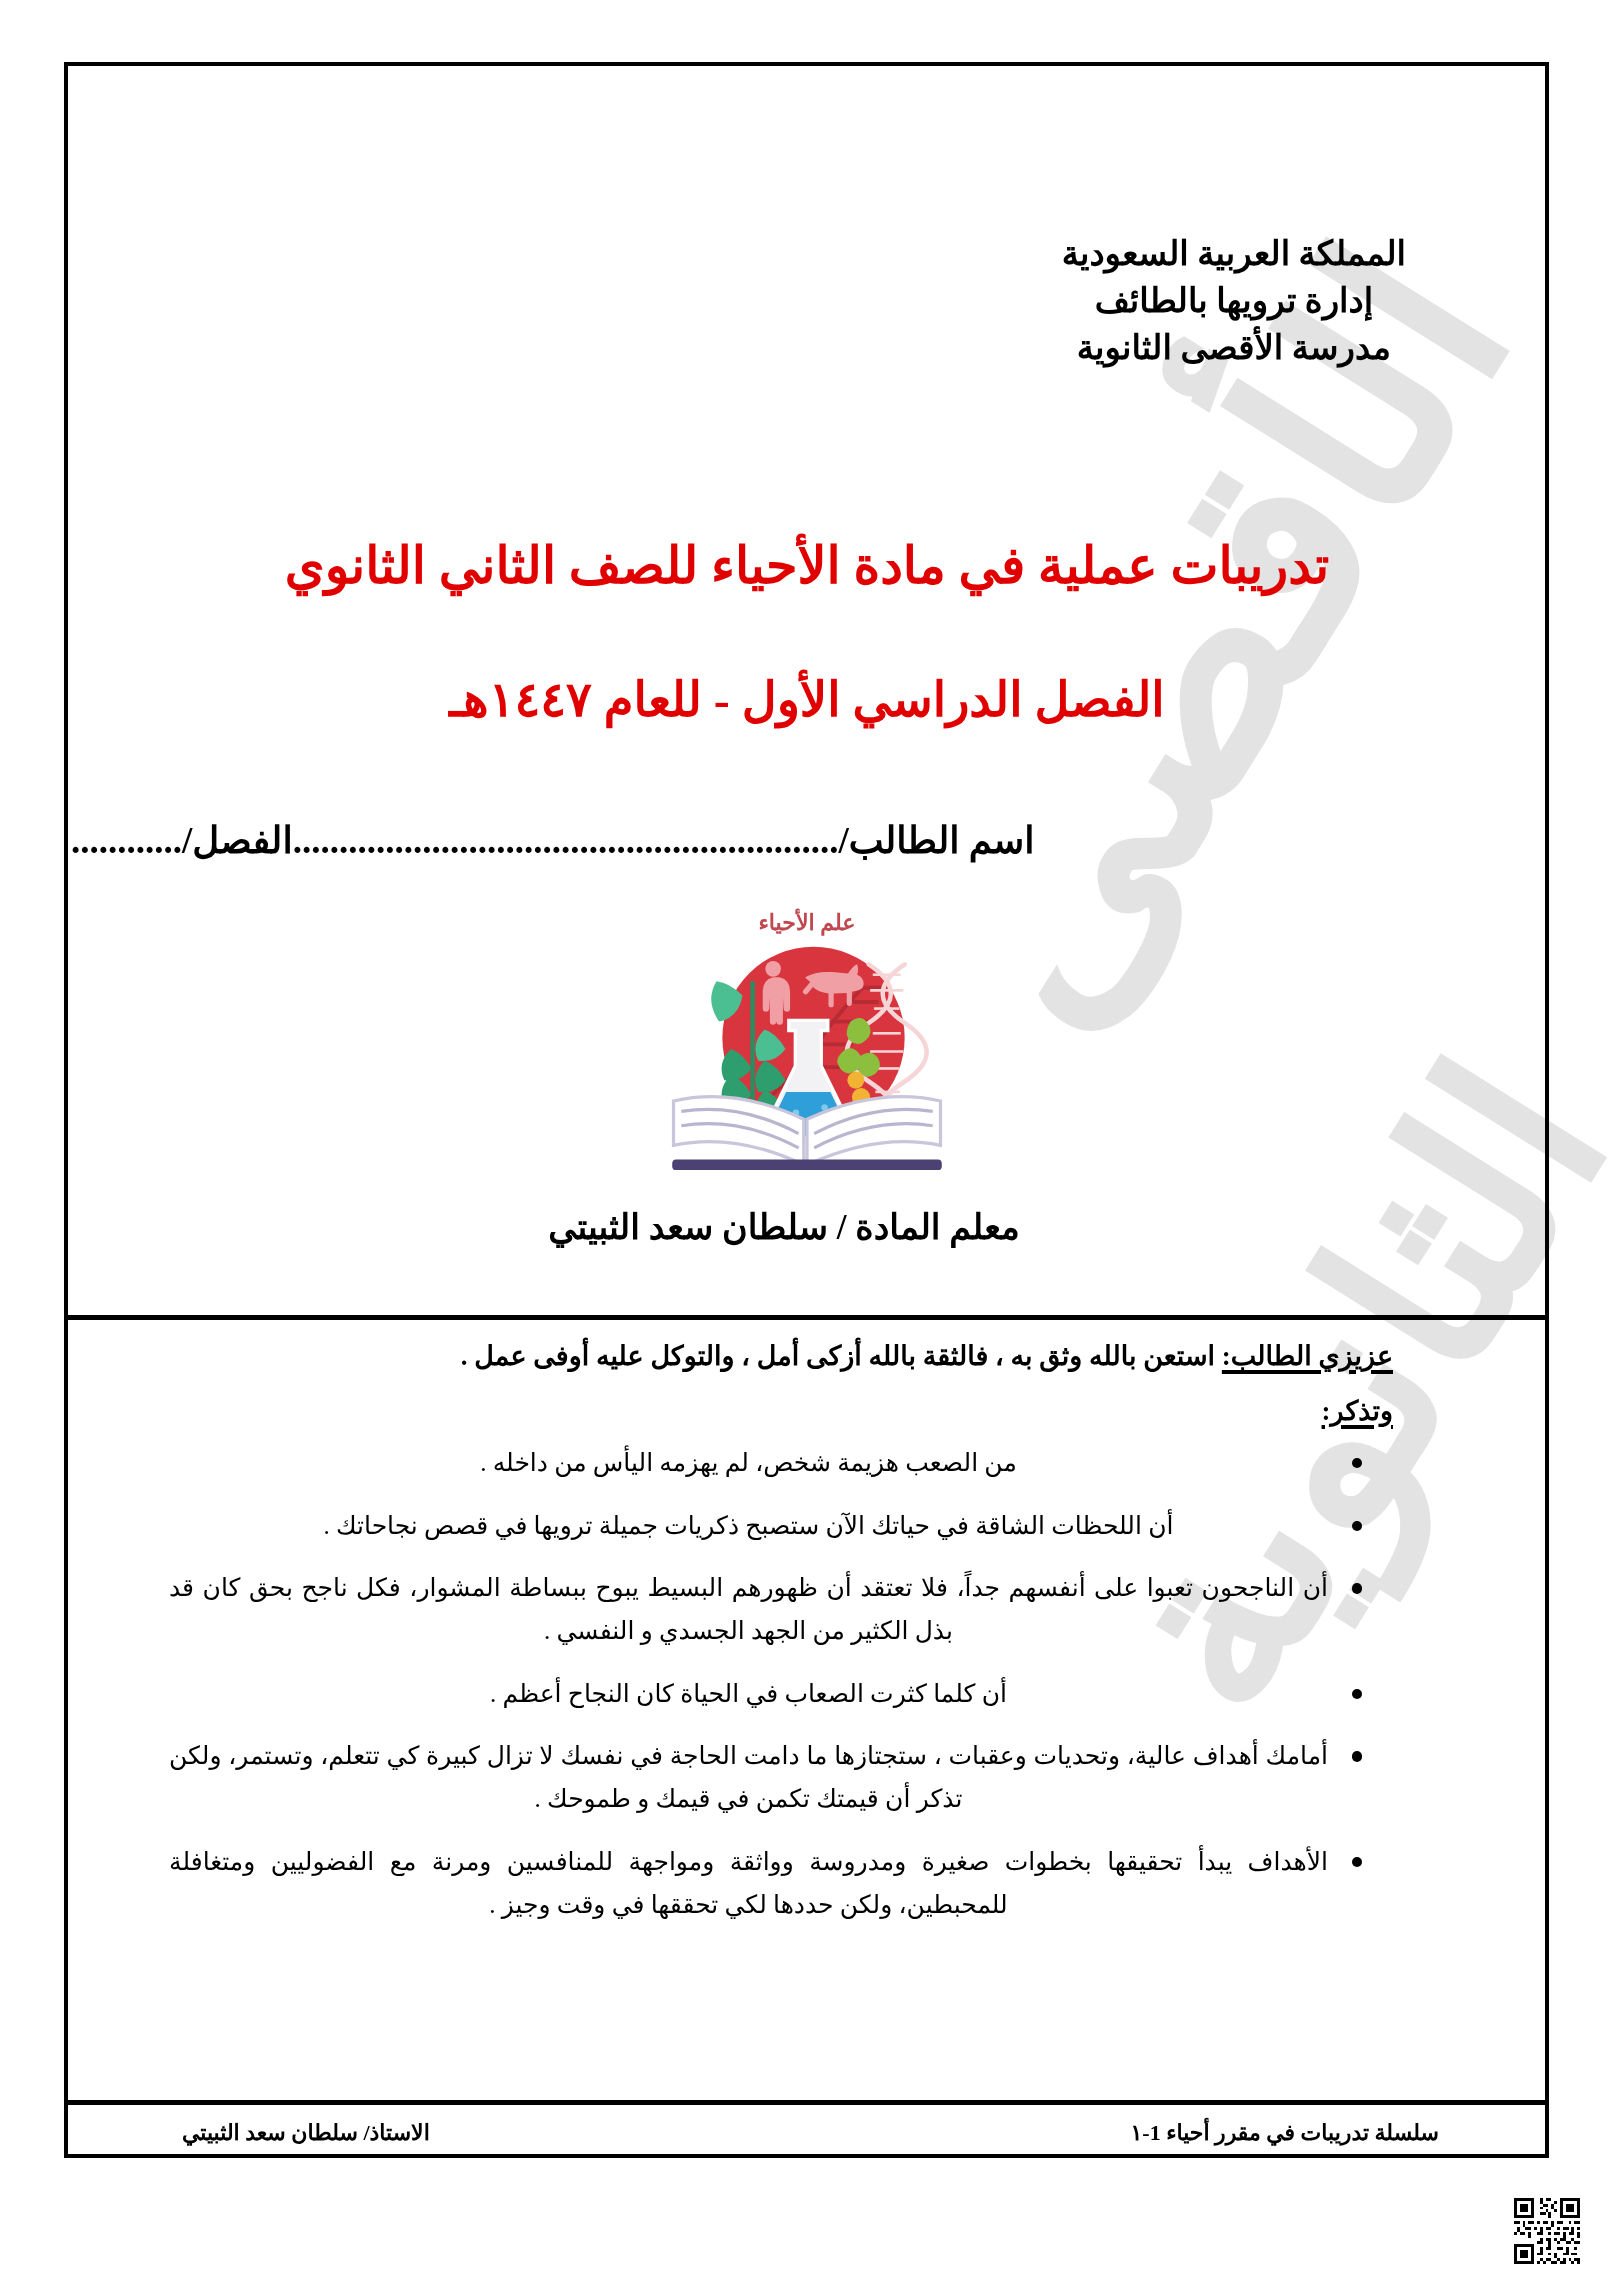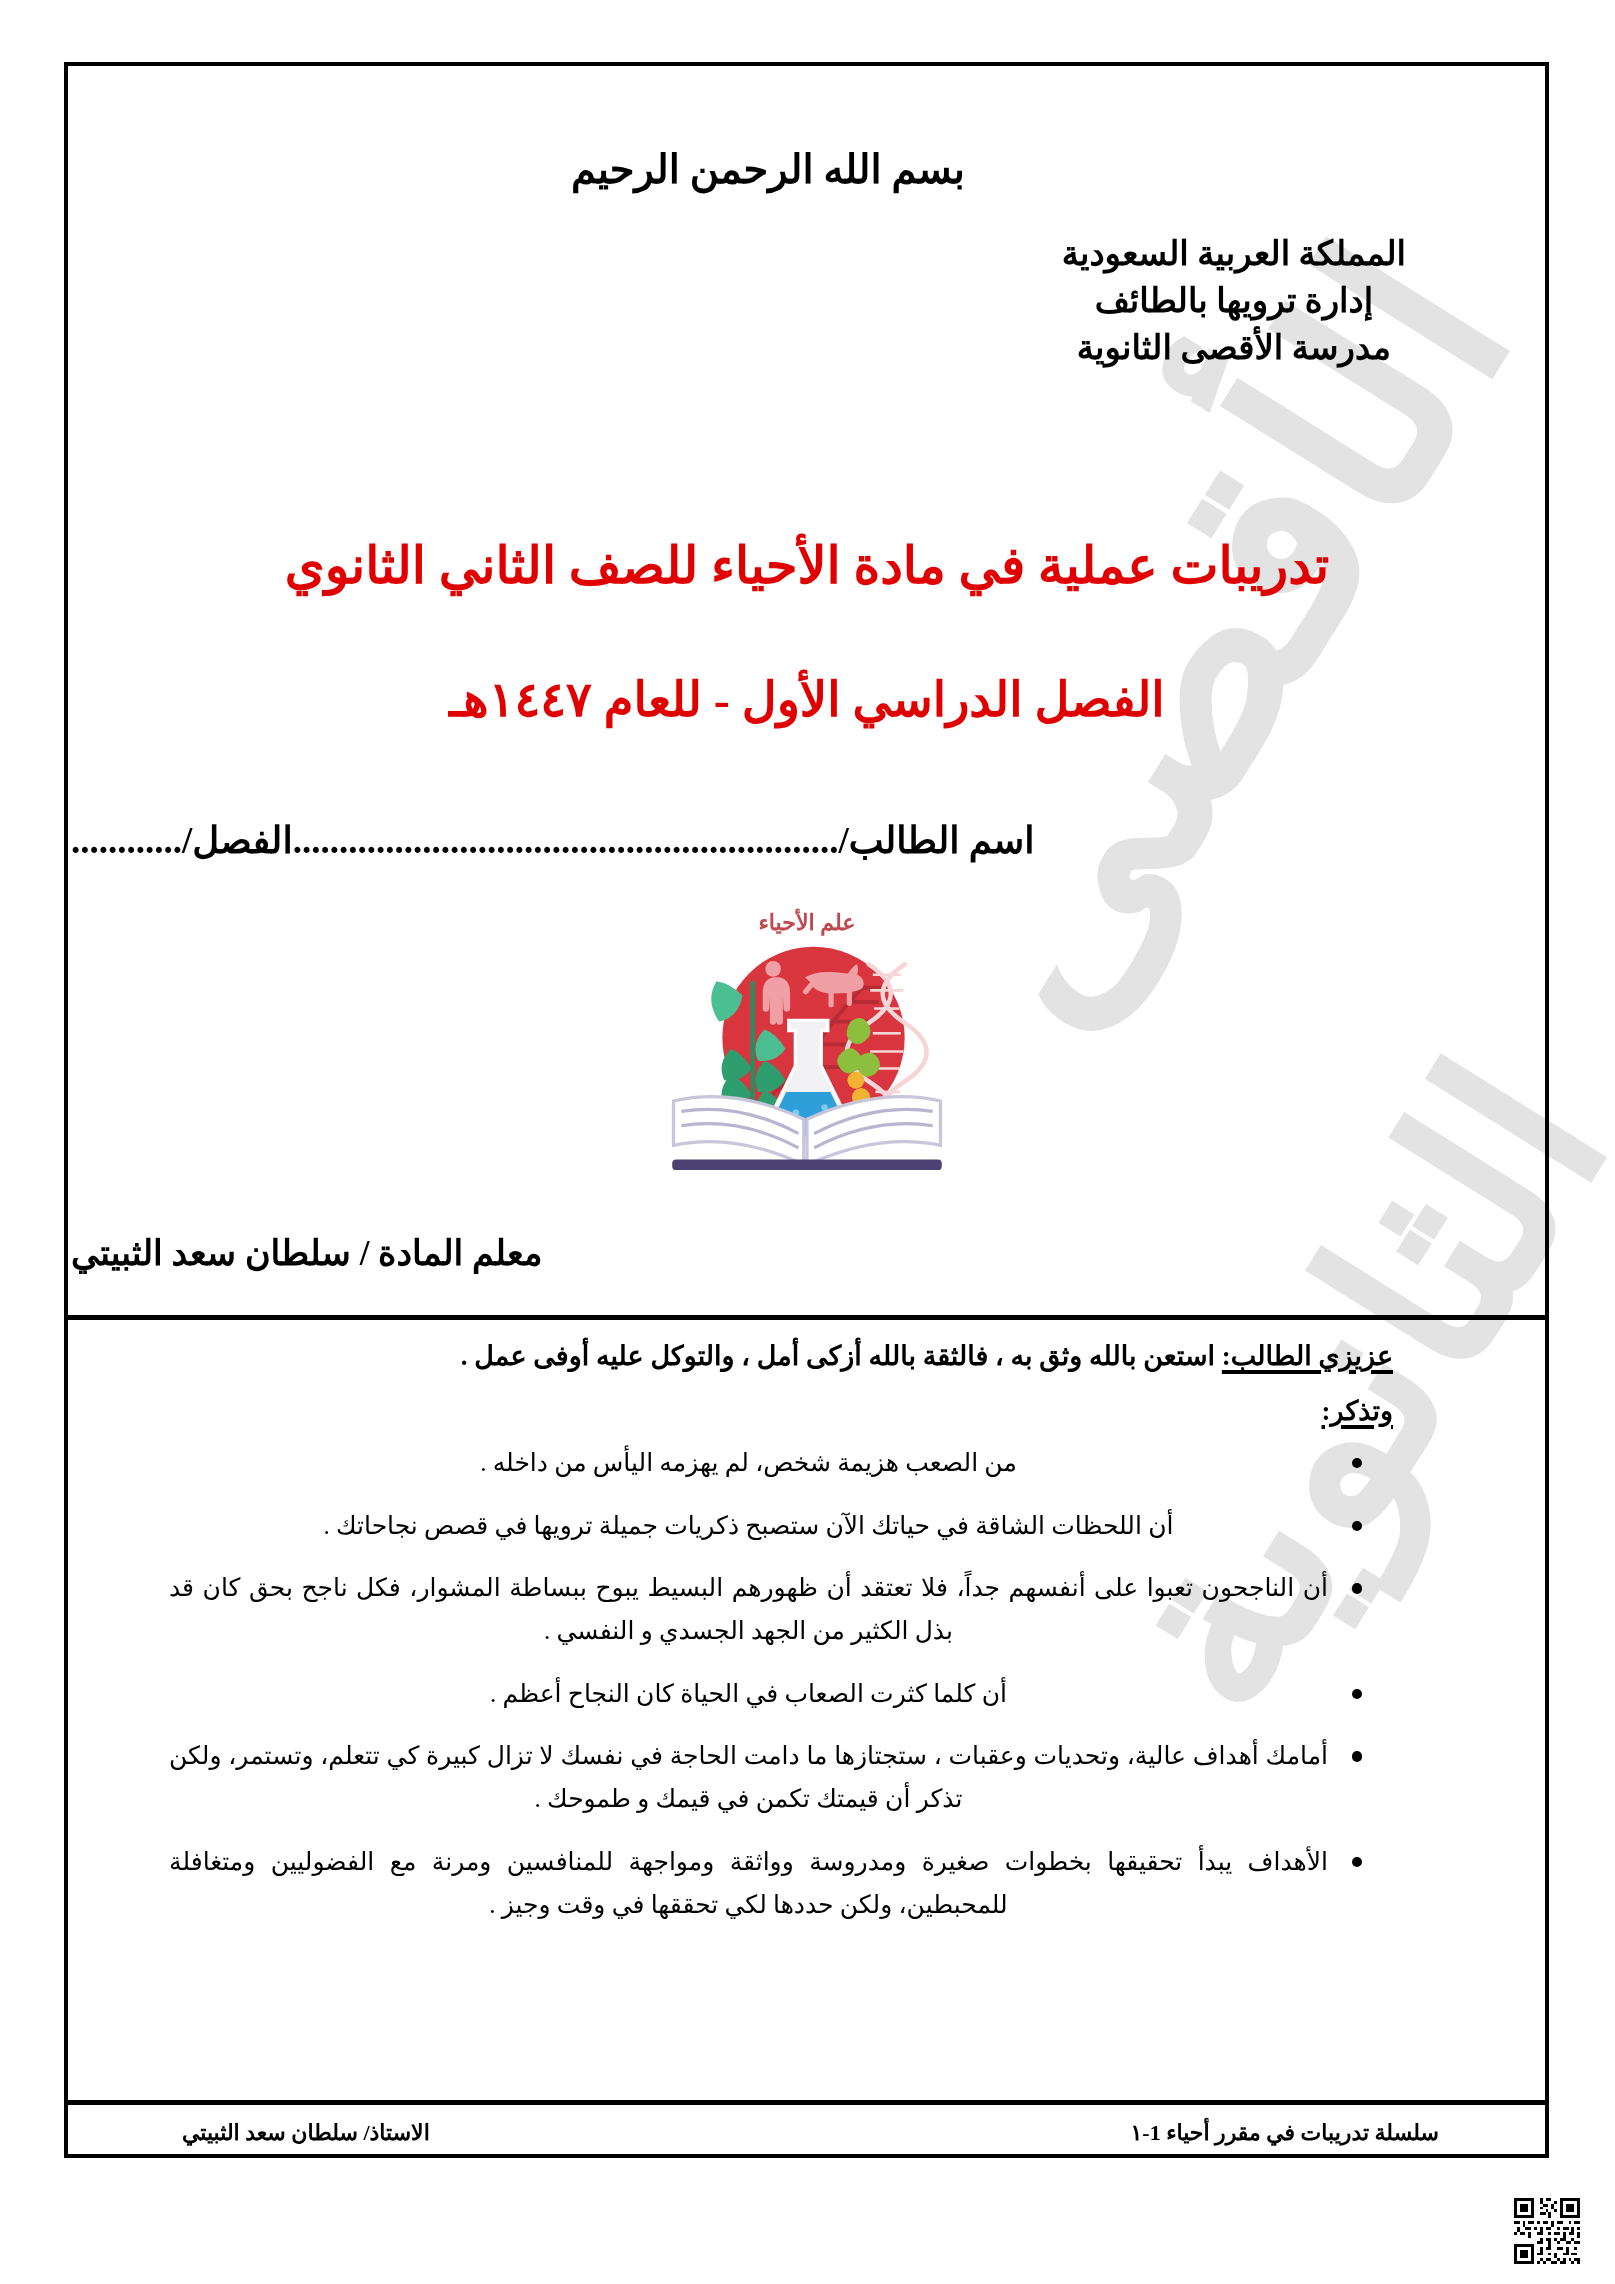--- a/index.html
+++ b/index.html
@@ -140,24 +140,24 @@
     top: 836px;
     left: 0;
     right: 0;
     display: flex;
     justify-content: center;
   }
   .logo { width: 306px; height: 271px; display:block; }
 
   .teacher {
     position: absolute;
-    top: 1165px;
+    top: 1139px;
     left: 0;
     right: 0;
-    text-align: left;
+    text-align: center;
     font-size: 35px;
     font-weight: 700;
     color: #000;
     padding-right: 46px;
   }
 
   
   .motivation {
     position: absolute;
     left: 72px;
@@ -244,21 +244,20 @@
     <div class="wm wm-a">الأقصى</div>
     <div class="wm wm-b">الثانوية</div>
   </div>
 
   <div class="frame"></div>
   <div class="divider divider-main"></div>
   <div class="divider divider-foot"></div>
 
   <div class="cover">
 
-    <div class="basmala">بسم الله الرحمن الرحيم</div>
 
     <div class="ministry">
       <div>المملكة العربية السعودية</div>
       <div>إدارة ترويها بالطائف</div>
       <div>مدرسة الأقصى الثانوية</div>
     </div>
 
     <div class="title-main">تدريبات عملية في مادة الأحياء للصف الثاني الثانوي</div>
     <div class="title-sub">الفصل الدراسي الأول - للعام  ١٤٤٧هـ</div>
 

